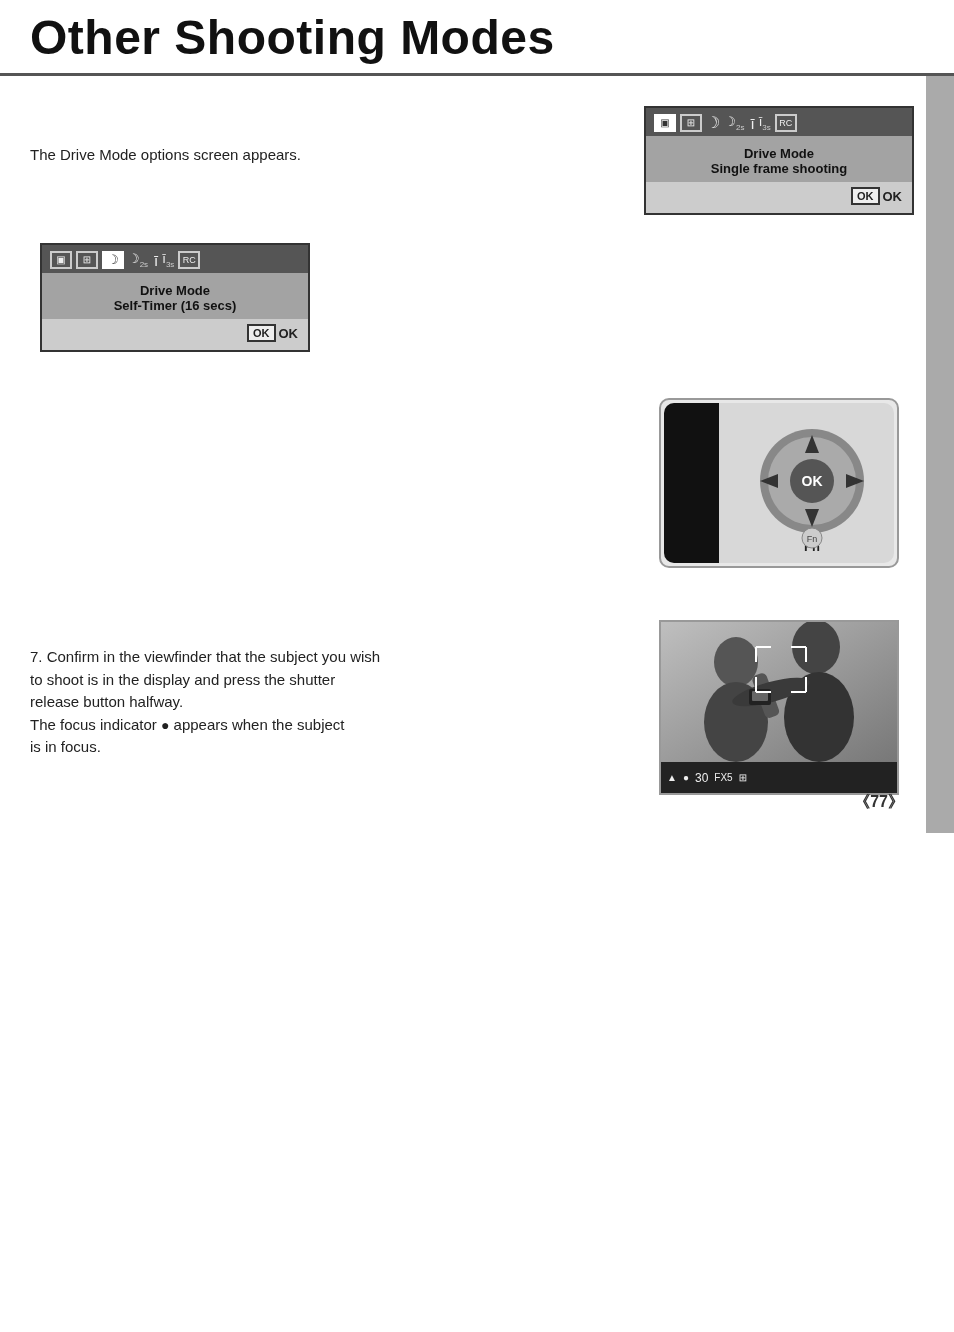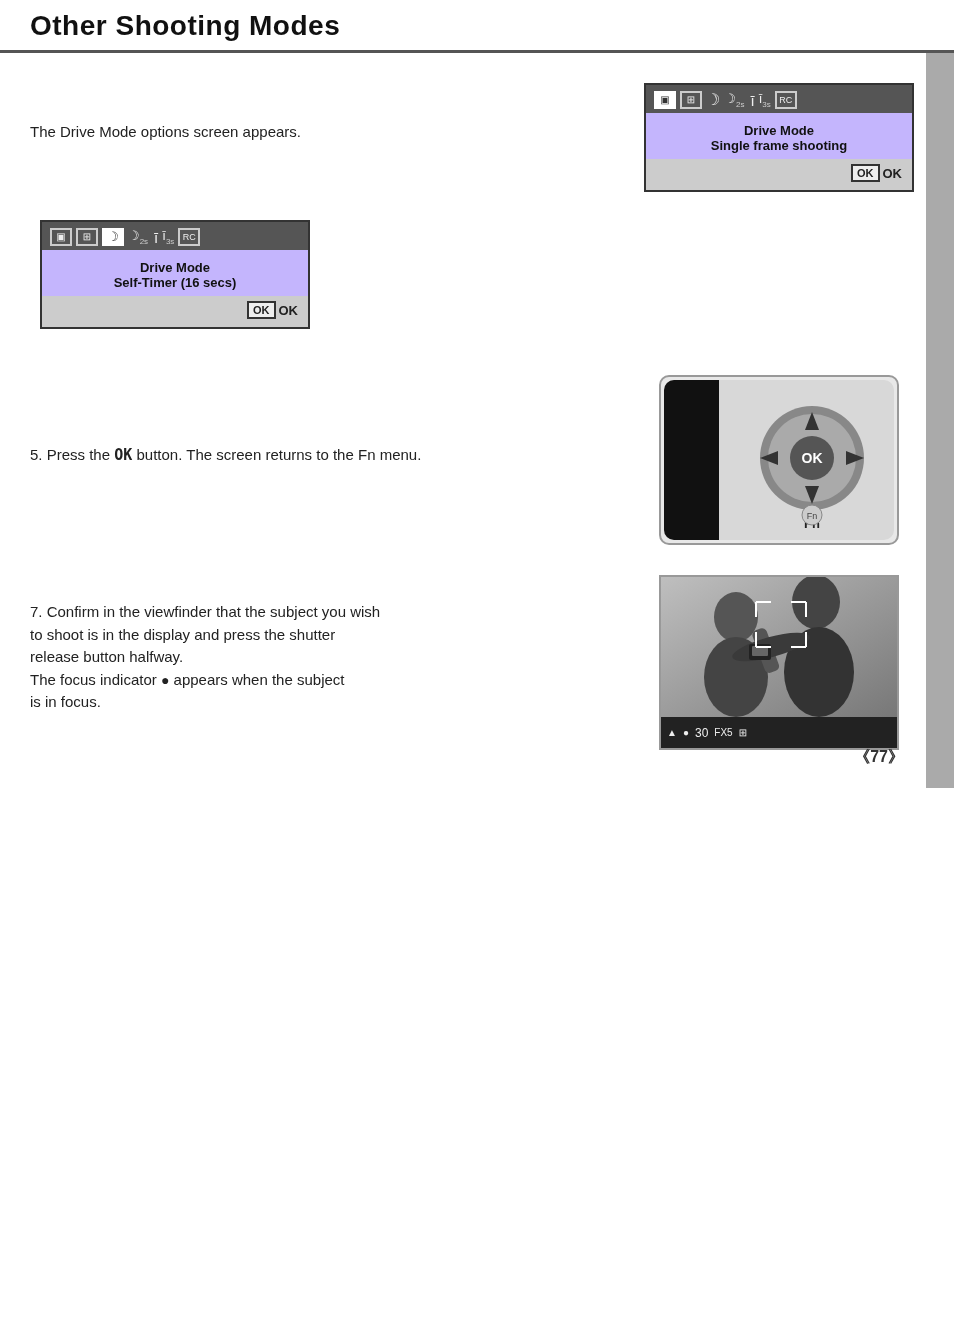--- a/index.html
+++ b/index.html
@@ -13,21 +13,21 @@
       position: relative;
     }
 
     
     .header-bar {
       background: #fff;
       border-bottom: 3px solid #555;
       padding: 10px 30px 8px 30px;
     }
     .header-bar h1 {
-      font-size: 28px;
+      font-size: 48px;
       font-weight: 900;
       color: #111;
       letter-spacing: 0.5px;
     }
 
     
     .content {
       display: flex;
       flex-direction: column;
       padding: 20px 30px 20px 30px;
@@ -103,21 +103,21 @@
     }
 
     .drive-icon-sym {
       color: #eee;
       font-size: 16px;
       margin-right: 2px;
       line-height: 1;
     }
 
     .drive-box-text {
-      background: #c4b5fd;
+      background: #a3a3a3;
       padding: 10px 10px 6px 10px;
       text-align: center;
     }
 
     .drive-box-text .mode-label {
       font-weight: bold;
       font-size: 13px;
       display: block;
       color: #111;
     }
@@ -175,21 +175,21 @@
       display: flex;
       align-items: center;
       justify-content: center;
       position: relative;
       overflow: hidden;
     }
 
     .section-1 { margin-top: 10px; }
     .section-4 { margin-top: 10px; }
     .section-5 { margin-top: 28px; }
-    .section-7 { margin-top: 12px; }
+    .section-7 { margin-top: 34px; }
     .mono { font-family: monospace; font-weight: bold; }
   </style>
 </head>
 <body>
 
 <div class="header-bar">
   <h1>Other Shooting Modes</h1>
 </div>
 
 <div class="content">
@@ -249,23 +249,20 @@
             <span class="ok-box">OK</span>
             <span>OK</span>
           </span>
         </div>
       </div>
     </div>
   </div>
 
   <div class="section-row section-5">
     <div class="text-col">
-      <p class="step-text">
-        <span>5. Press the </span><span class="bold mono">OK</span><span> button. The screen returns to the Fn menu.</span>
-      </p>
     </div>
     <div class="image-col">
 
       <div class="cam-btn-area">
         <svg width="230" height="160" viewBox="0 0 230 160">
 
           <rect x="0" y="0" width="230" height="160" rx="10" fill="#d8d8d8"></rect>
 
           <rect x="0" y="0" width="55" height="160" rx="10" fill="#111"></rect>
           <rect x="45" y="0" width="10" height="160" fill="#111"></rect>

